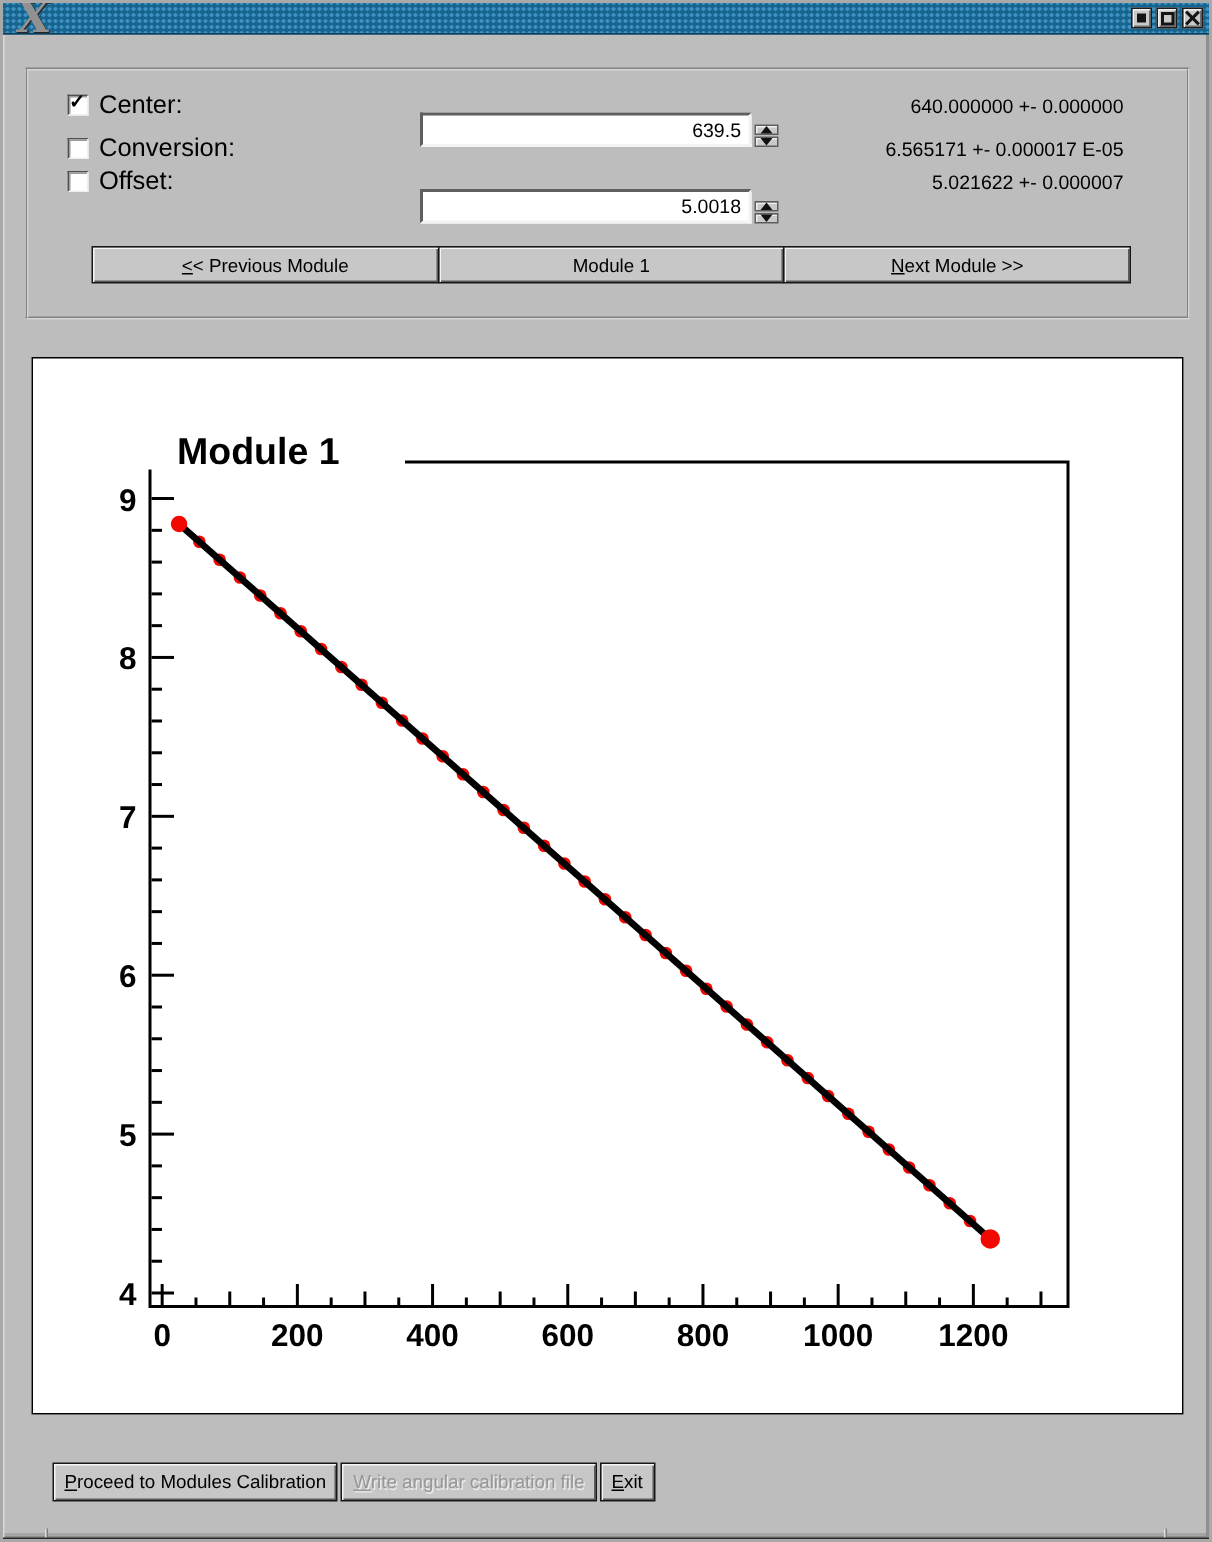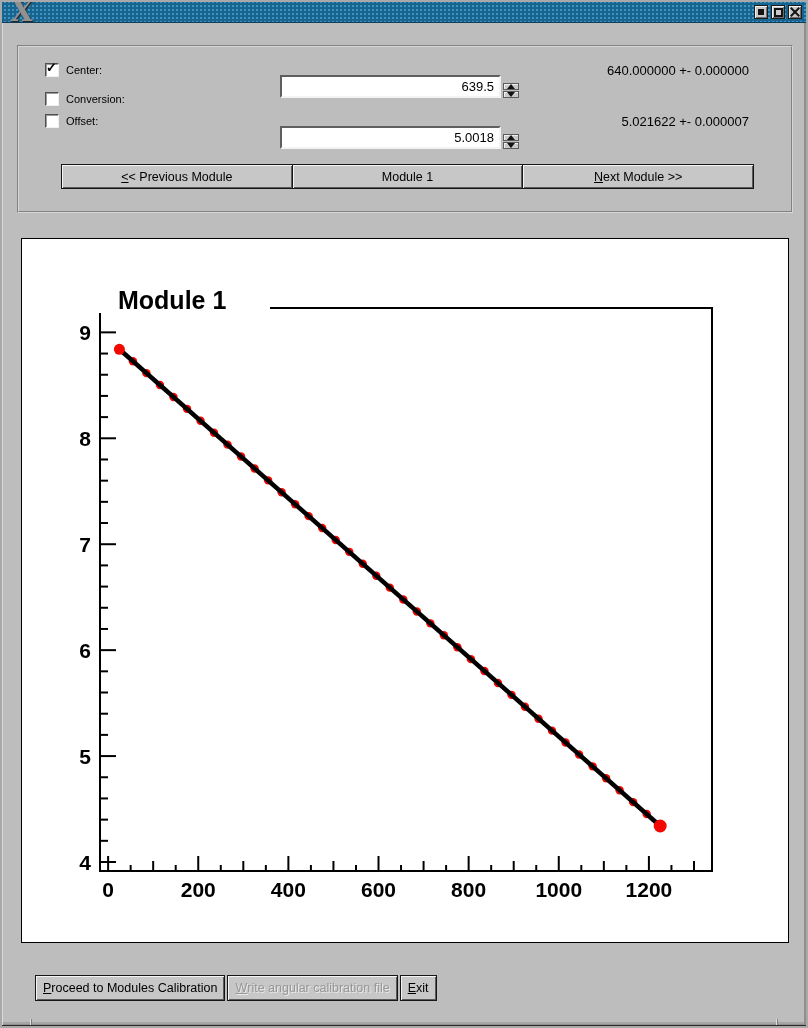--- a/index.html
+++ b/index.html
@@ -43,21 +43,21 @@
   }
   .param-row{position:absolute;left:26px;right:12px;height:24px;display:flex;align-items:center;}
   .checkbox{
     width:14px;height:14px;background:#fff;flex:0 0 auto;position:relative;
     border:1px solid;border-color:#4f4f4f #efefef #efefef #4f4f4f;
     box-shadow:inset 1px 1px 0 #9a9a9a;
   }
   .checkbox .check{
     position:absolute;left:0px;top:-3px;font-size:13px;font-weight:bold;line-height:14px;color:#000;
   }
-  .param-label{margin-left:7px;width:214px;font-size:11px;}
+  .param-label{margin-left:7px;width:214px;font-size:17px;}
   .spinbox{display:flex;align-items:flex-end;height:23px;flex:0 0 auto;margin-top:32px;}
   .spin-input{
     width:221px;height:23px;border:2px solid;border-color:#5f5f5f #f3f3f3 #f3f3f3 #5f5f5f;
     background:#fff;text-align:right;font-family:"Liberation Sans",sans-serif;font-size:13px;
     padding:0 5px;outline:none;
   }
   .spin-btns{width:16px;display:flex;flex-direction:column;margin-left:2px;gap:1px;}
   .spin-btn{
     flex:1;background:#c9c9c9;border:1px solid #5c5c5c;
     box-shadow:inset 1px 1px 0 #f0f0f0;
@@ -132,20 +132,21 @@
         </div>
       </div>
       <div class="stat">640.000000 +- 0.000000</div>
     </div>
 
     <div class="param-row" style="top:40px;">
       <div class="checkbox">
         <span class="check"></span>
       </div>
       <div class="param-label">Conversion:</div>
+      <div class="stat">6.565171 +- 0.000017 E-05</div>
     </div>
 
     <div class="param-row" style="top:62px;">
       <div class="checkbox">
         <span class="check"></span>
       </div>
       <div class="param-label">Offset:</div>
       <div class="spinbox">
         <input class="spin-input" value="5.0018" style="">
         <div class="spin-btns">

